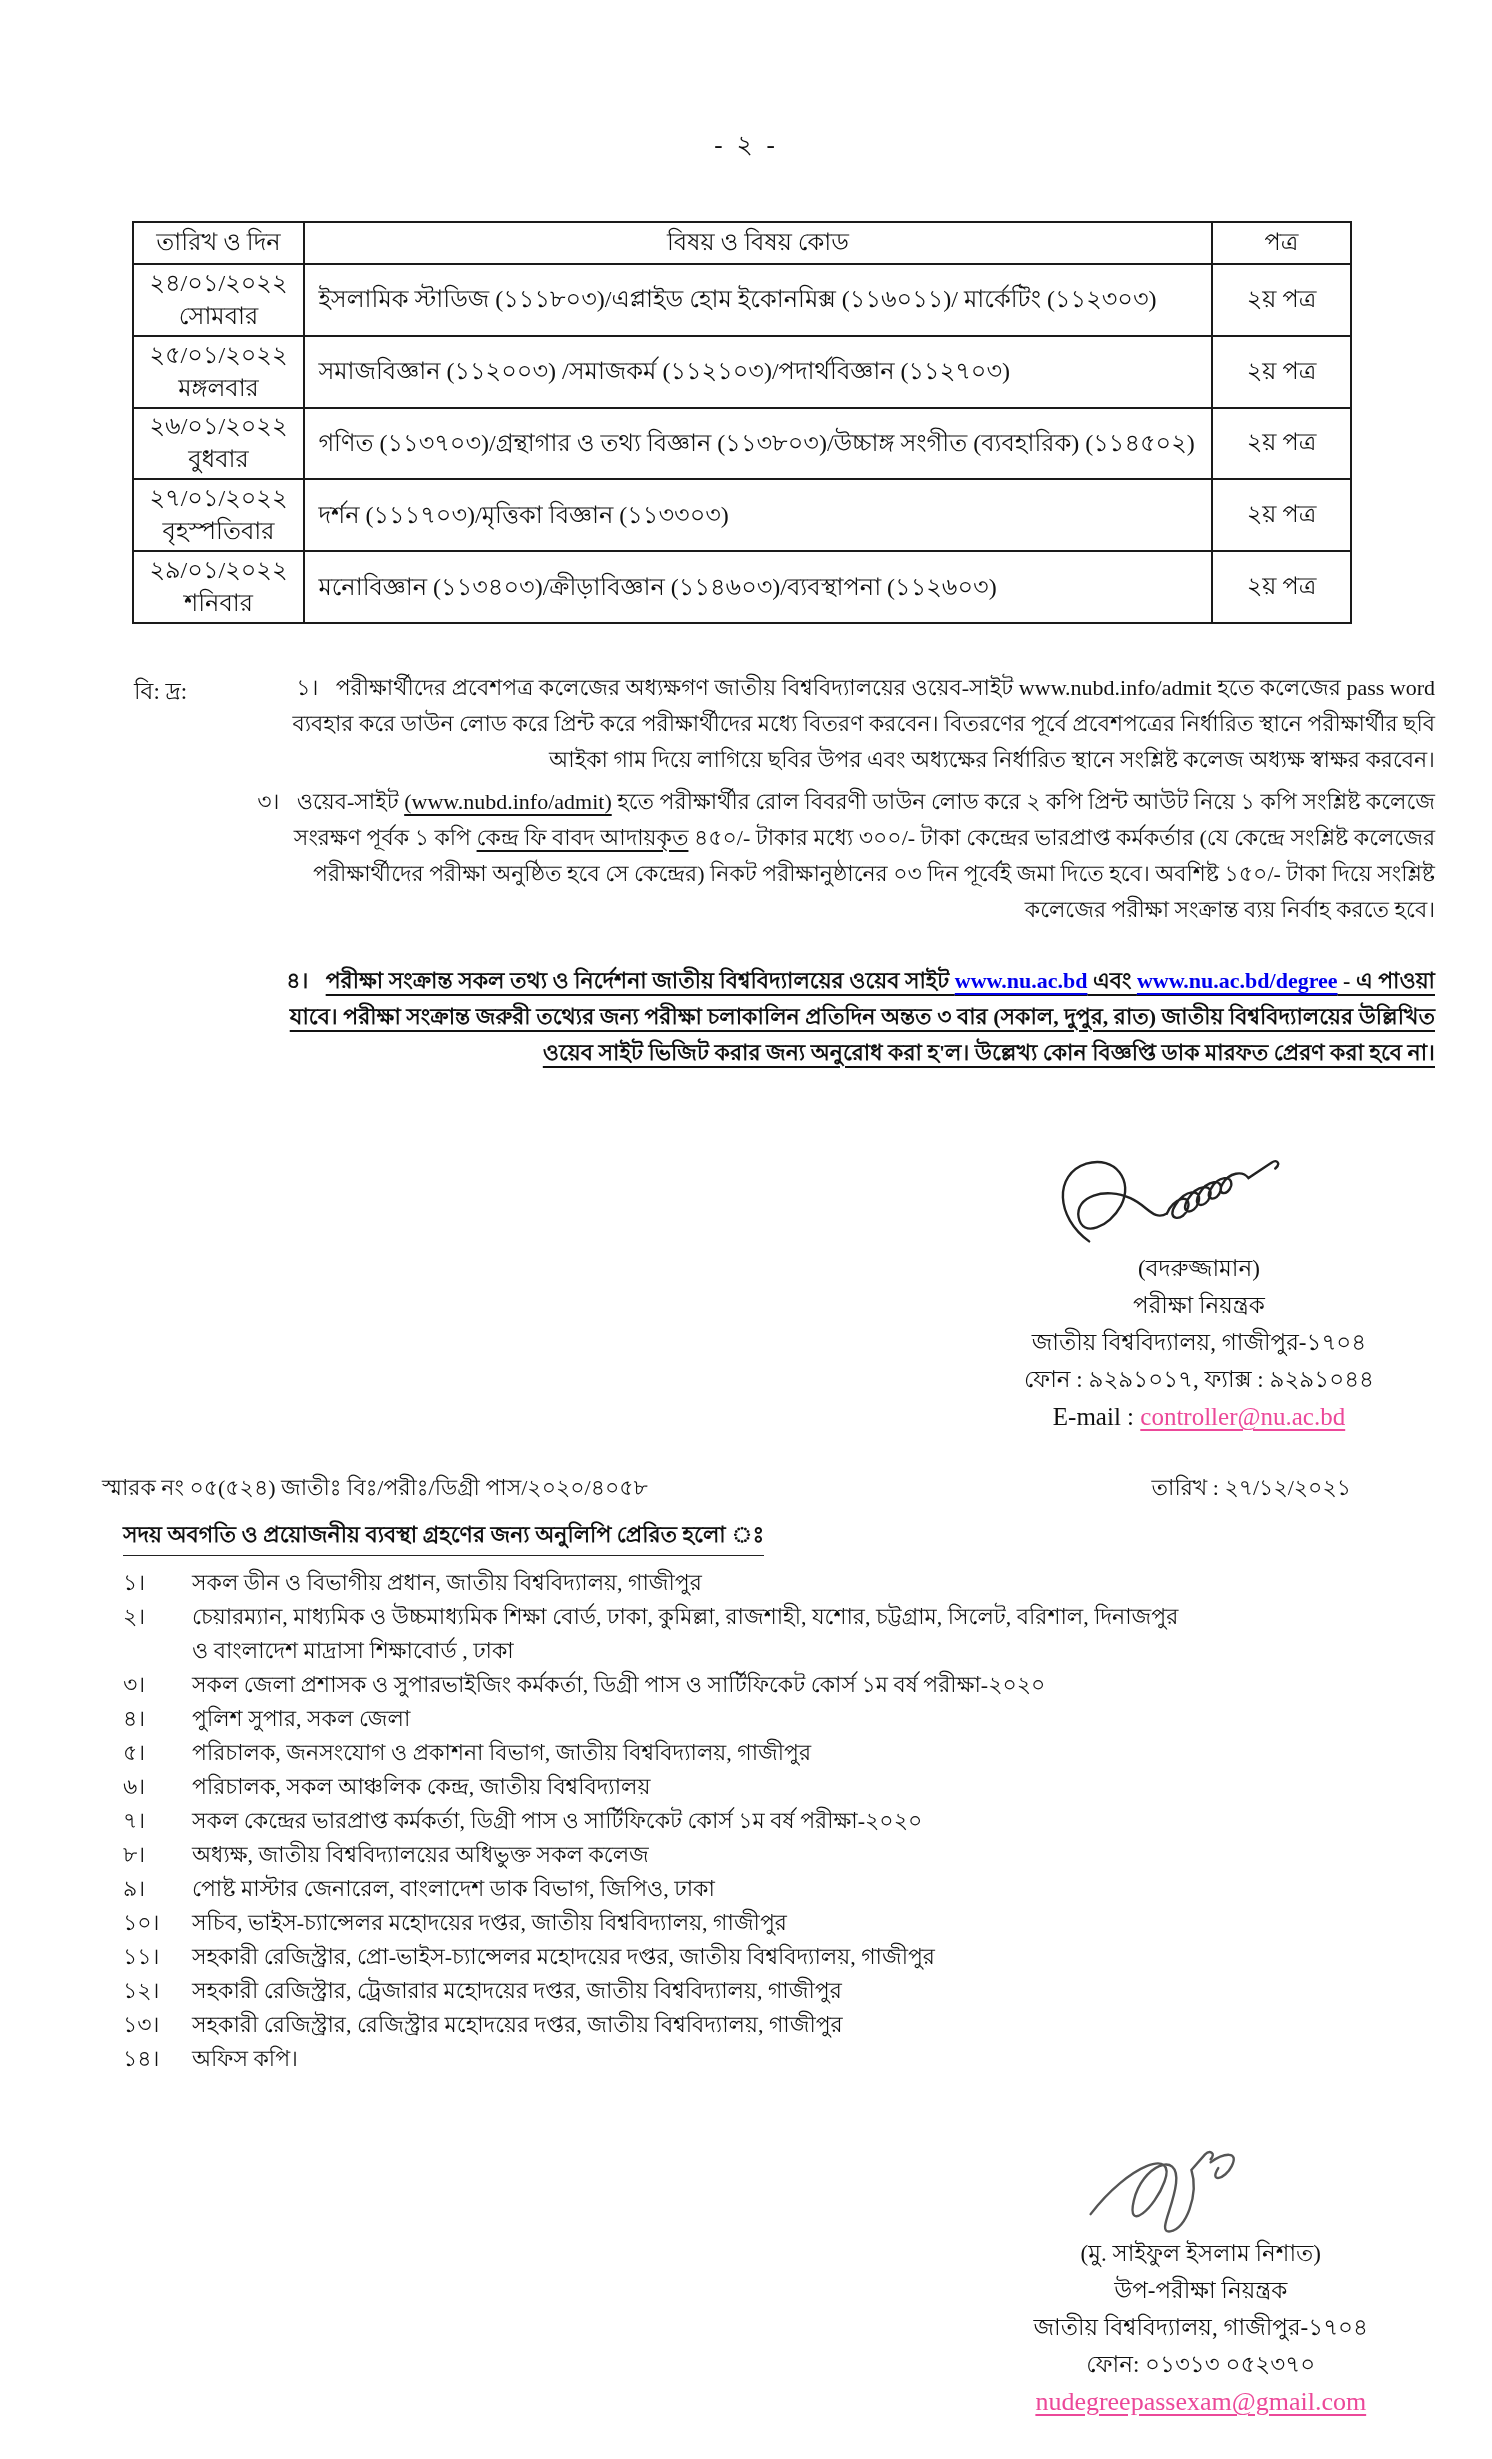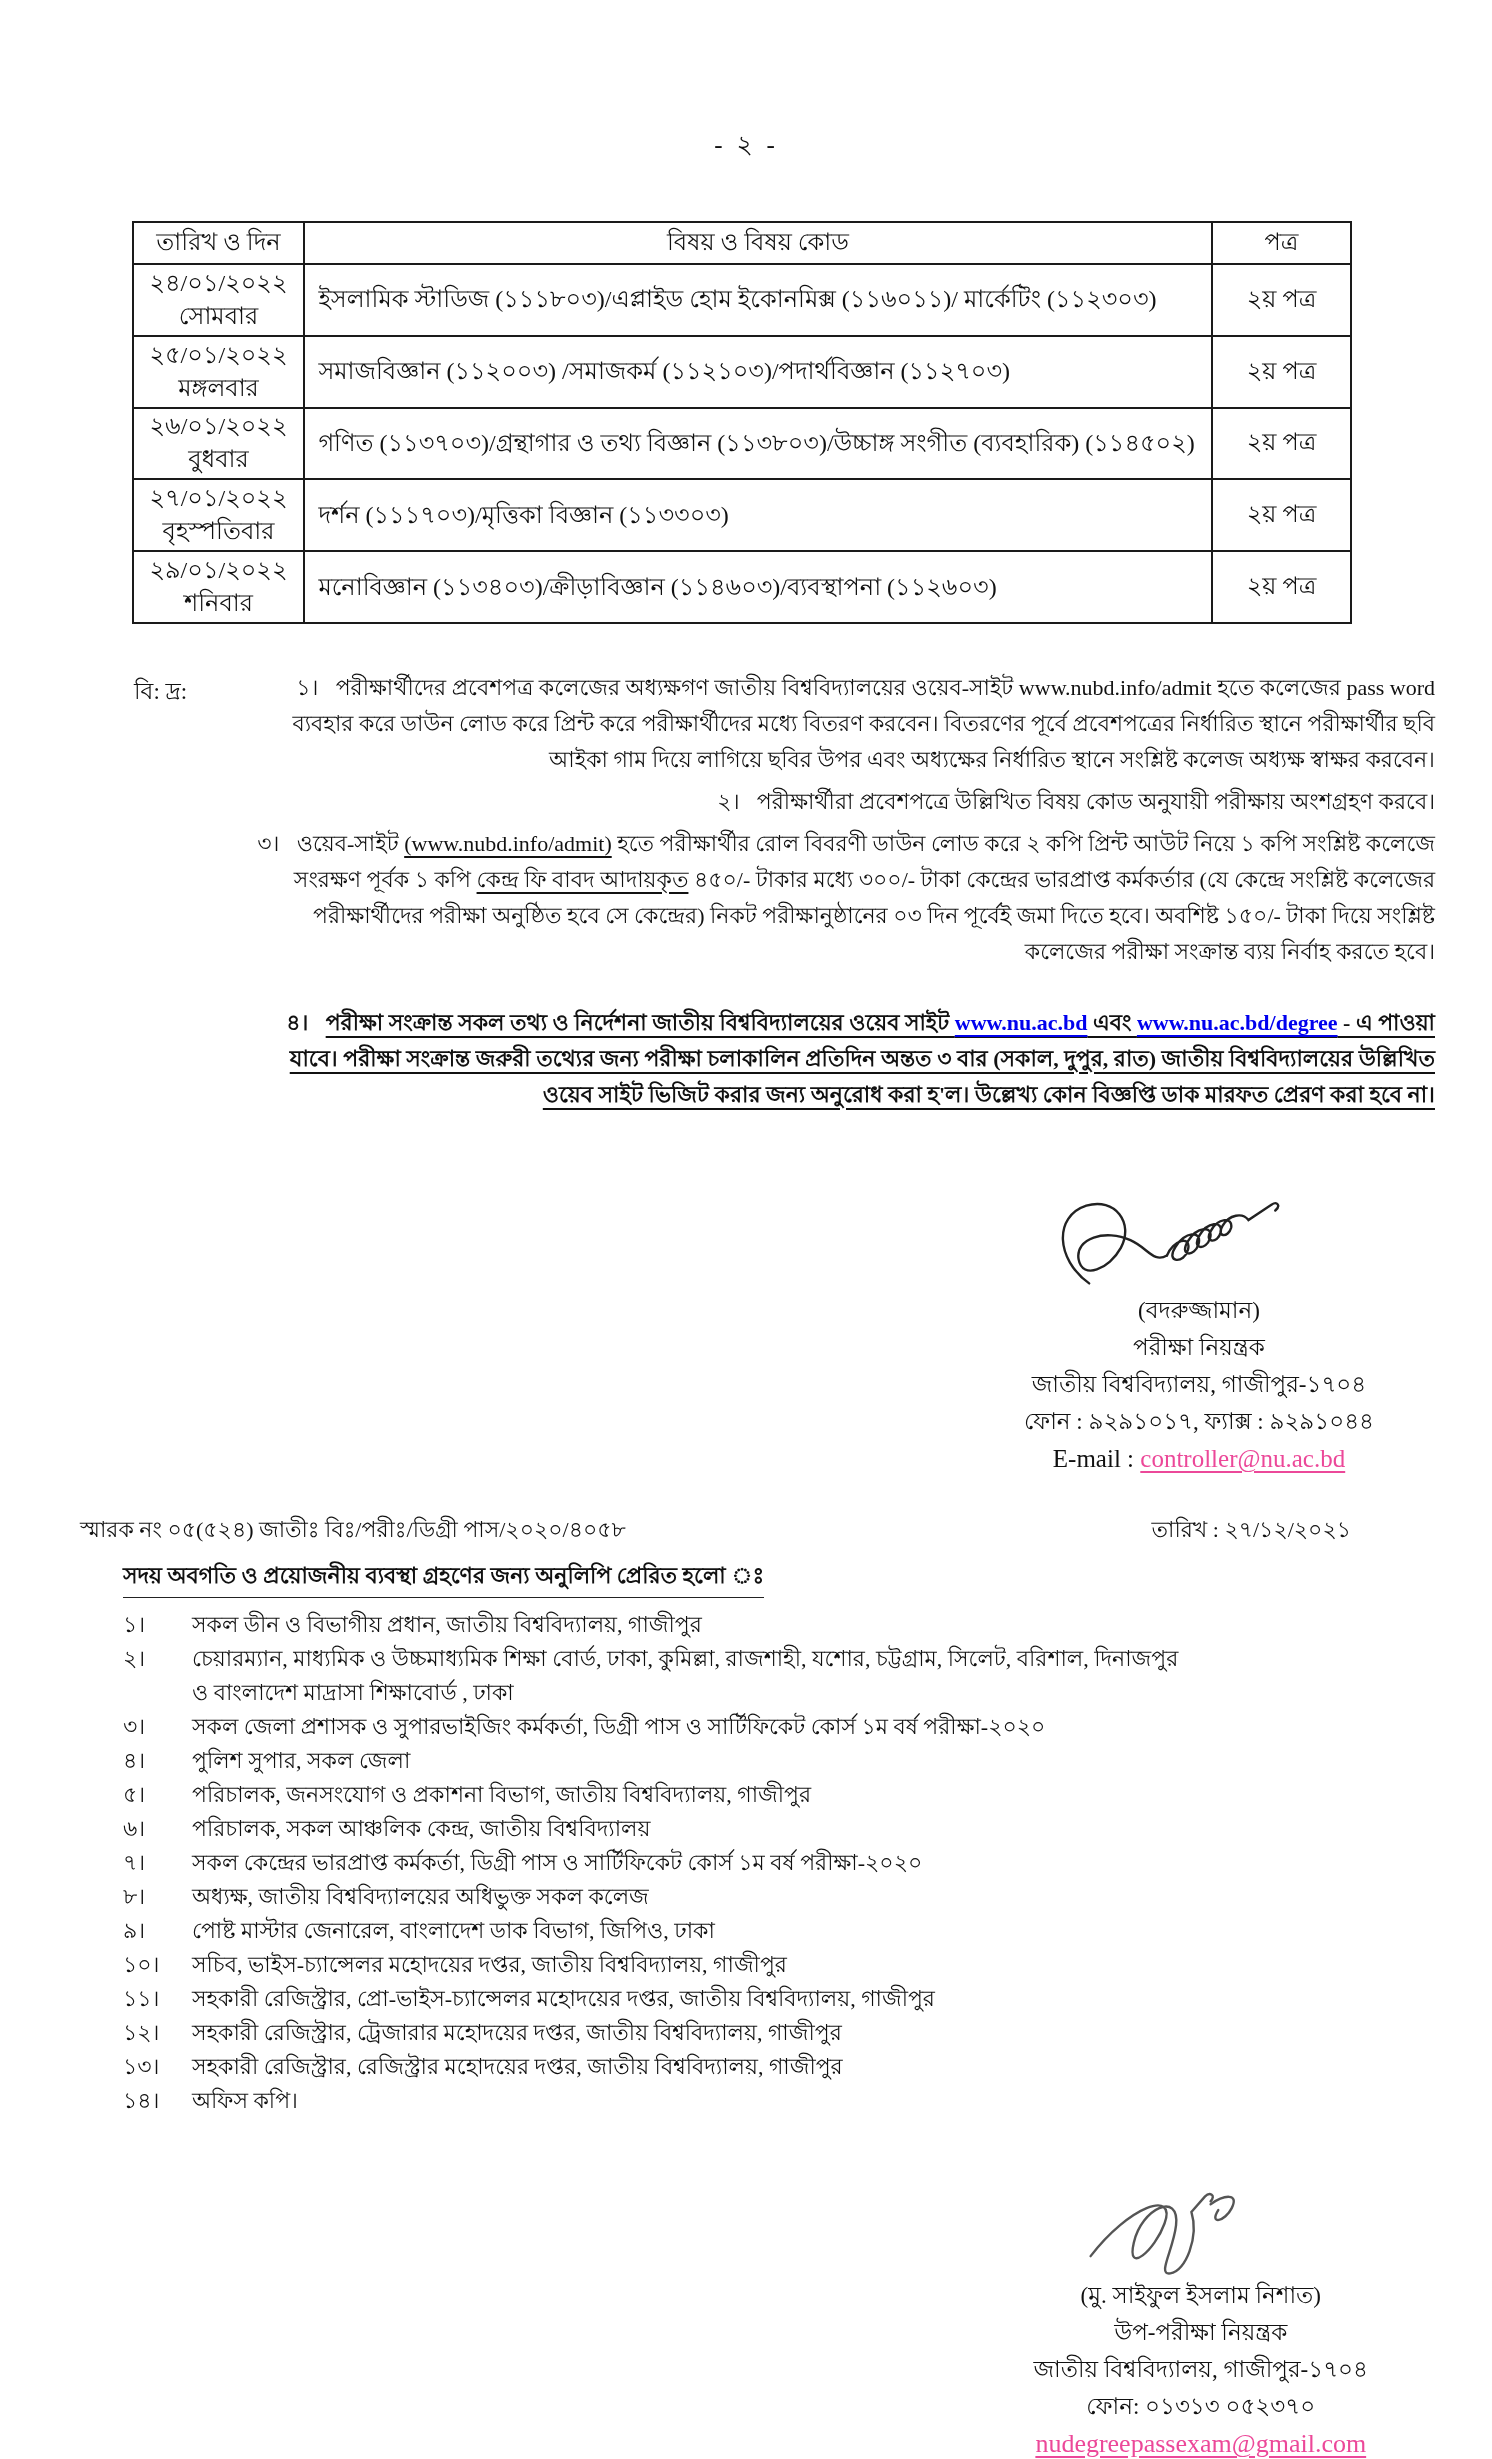--- a/index.html
+++ b/index.html
@@ -55,21 +55,21 @@
   .sig-top { margin:79px 119px 0 auto; }
   .sig-bottom { margin:69px 125px 0 auto; }
   .scribble { display:block; margin:0 auto -5.8px auto; }
   .link { color:#ec4899; text-decoration:underline; text-underline-offset:3.8px; }
   .sig-email-line { font-size:25px; }
   .sig-bottom .link { font-size:26px; }
 
   
   .memo-row {
     display:flex; justify-content:space-between;
-    margin:35px 142px 0 80px;
+    margin:35px 142px 0 102px;
     font-size:22px;
   }
   .dist-heading {
     margin:9.6px 0 5.8px 123px;
     font-size:22px; font-weight:600;
     display:inline-block;
     border-bottom:1.9px solid #222;
     padding-bottom:1.9px;
   }
   .dist-list { margin:3.8px 58px 0 123px; }
@@ -135,21 +135,20 @@
       </td>
       <td class="cell-subject">মনোবিজ্ঞান (১১৩৪০৩)/ক্রীড়াবিজ্ঞান (১১৪৬০৩)/ব্যবস্থাপনা (১১২৬০৩)</td>
       <td class="cell-paper">২য় পত্র</td>
     </tr>
   </tbody>
     </table>
 
   <div class="notes">
     <span class="notes-label">বি: দ্র:</span>
     <div class="note"><span class="note-num">১।</span><span><span>পরীক্ষার্থীদের  প্রবেশপত্র কলেজের অধ্যক্ষগণ জাতীয় বিশ্ববিদ্যালয়ের ওয়েব-সাইট www.nubd.info/admit হতে কলেজের pass word ব্যবহার করে ডাউন লোড করে প্রিন্ট করে পরীক্ষার্থীদের মধ্যে বিতরণ করবেন। বিতরণের পূর্বে প্রবেশপত্রের নির্ধারিত স্থানে পরীক্ষার্থীর ছবি আইকা গাম দিয়ে লাগিয়ে ছবির উপর এবং অধ্যক্ষের নির্ধারিত স্থানে সংশ্লিষ্ট কলেজ অধ্যক্ষ স্বাক্ষর করবেন।</span></span></div>
-    <div class="note"><span class="note-num">২।</span><span><span>পরীক্ষার্থীরা প্রবেশপত্রে উল্লিখিত বিষয় কোড অনুযায়ী পরীক্ষায় অংশগ্রহণ করবে।</span></span></div>
     <div class="note"><span class="note-num">৩।</span><span><span>ওয়েব-সাইট </span><span class="seg-u">(www.nubd.info/admit)</span><span> হতে পরীক্ষার্থীর রোল বিবরণী ডাউন লোড করে ২ কপি প্রিন্ট আউট নিয়ে ১ কপি সংশ্লিষ্ট কলেজে সংরক্ষণ পূর্বক ১ কপি </span><span class="seg-u">কেন্দ্র ফি বাবদ আদায়কৃত</span><span> ৪৫০/- টাকার মধ্যে ৩০০/- টাকা কেন্দ্রের ভারপ্রাপ্ত কর্মকর্তার (যে কেন্দ্রে সংশ্লিষ্ট কলেজের পরীক্ষার্থীদের পরীক্ষা অনুষ্ঠিত হবে সে কেন্দ্রের) নিকট পরীক্ষানুষ্ঠানের ০৩ দিন পূর্বেই জমা দিতে হবে। অবশিষ্ট ১৫০/- টাকা দিয়ে সংশ্লিষ্ট কলেজের পরীক্ষা সংক্রান্ত ব্যয় নির্বাহ করতে হবে।</span></span></div>
     <div class="note emphasized"><span class="note-num">৪।</span><span><span>পরীক্ষা সংক্রান্ত সকল তথ্য ও নির্দেশনা জাতীয় বিশ্ববিদ্যালয়ের ওয়েব সাইট </span><span class="seg-link">www.nu.ac.bd</span><span> এবং </span><span class="seg-link">www.nu.ac.bd/degree</span><span> - এ পাওয়া যাবে। পরীক্ষা সংক্রান্ত জরুরী তথ্যের জন্য পরীক্ষা চলাকালিন প্রতিদিন অন্তত ৩ বার (সকাল, দুপুর, রাত) জাতীয় বিশ্ববিদ্যালয়ের উল্লিখিত ওয়েব সাইট ভিজিট করার জন্য অনুরোধ করা হ'ল। উল্লেখ্য কোন বিজ্ঞপ্তি ডাক মারফত প্রেরণ করা হবে না।</span></span></div>
   </div>
 
   <div class="sig-block sig-top">
     <svg class="scribble" width="307" height="106" viewBox="0 0 320 110">
       <g fill="none" stroke="#222" stroke-width="2.5" stroke-linecap="round">
         <path d="M45,95 C10,70 8,25 42,14 C72,5 92,32 78,58 C66,80 38,92 34,70 C30,48 62,38 88,50 C106,58 112,74 126,66"></path>
         <path d="M126,66 c6,-16 26,-22 22,-6 c-4,15 -24,14 -13,-3 c9,-16 28,-18 24,-3 c-4,14 -21,13 -11,-3 c9,-15 27,-17 23,-3 c-4,13 -20,12 -11,-3 c8,-14 25,-16 22,-3 c-3,12 -18,11 -10,-2 c7,-13 23,-15 21,-3 c-3,11 -16,10 -9,-2 c7,-12 21,-14 27,-6 l24,-16 c6,-4 10,1 4,6"></path>
       </g>

